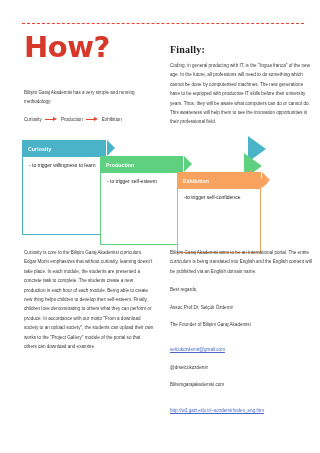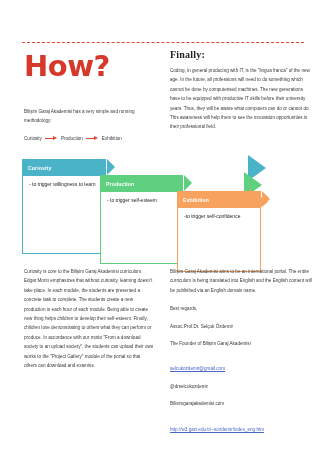--- a/index.html
+++ b/index.html
@@ -12,42 +12,41 @@
     height: 453px;
     overflow: hidden;
     font-family: "Liberation Sans", sans-serif;
     color: #231f20;
     position: relative;
   }
   .page {
     position: absolute;
     inset: 0;
     padding: 0;
-    margin-top: 19px;
   }
   
   .top-rule {
     position: absolute;
     left: 22px;
     top: 23px;
     width: 282px;
     height: 0;
     border-top: 1.3px dashed #e8432f;
   }
   
   .col-left {
     position: absolute;
     left: 24px;
     top: 30px;
     width: 130px;
   }
   .col-right {
     position: absolute;
     left: 170px;
-    top: 30px;
+    top: 44px;
     width: 140px;
   }
   .title-how {
     font-family: "DejaVu Sans", sans-serif;
     font-weight: bold;
     font-size: 29px;
     line-height: 1.0;
     color: #d6382a;
     letter-spacing: -0.5px;
     margin: 3px 0 0 0;

